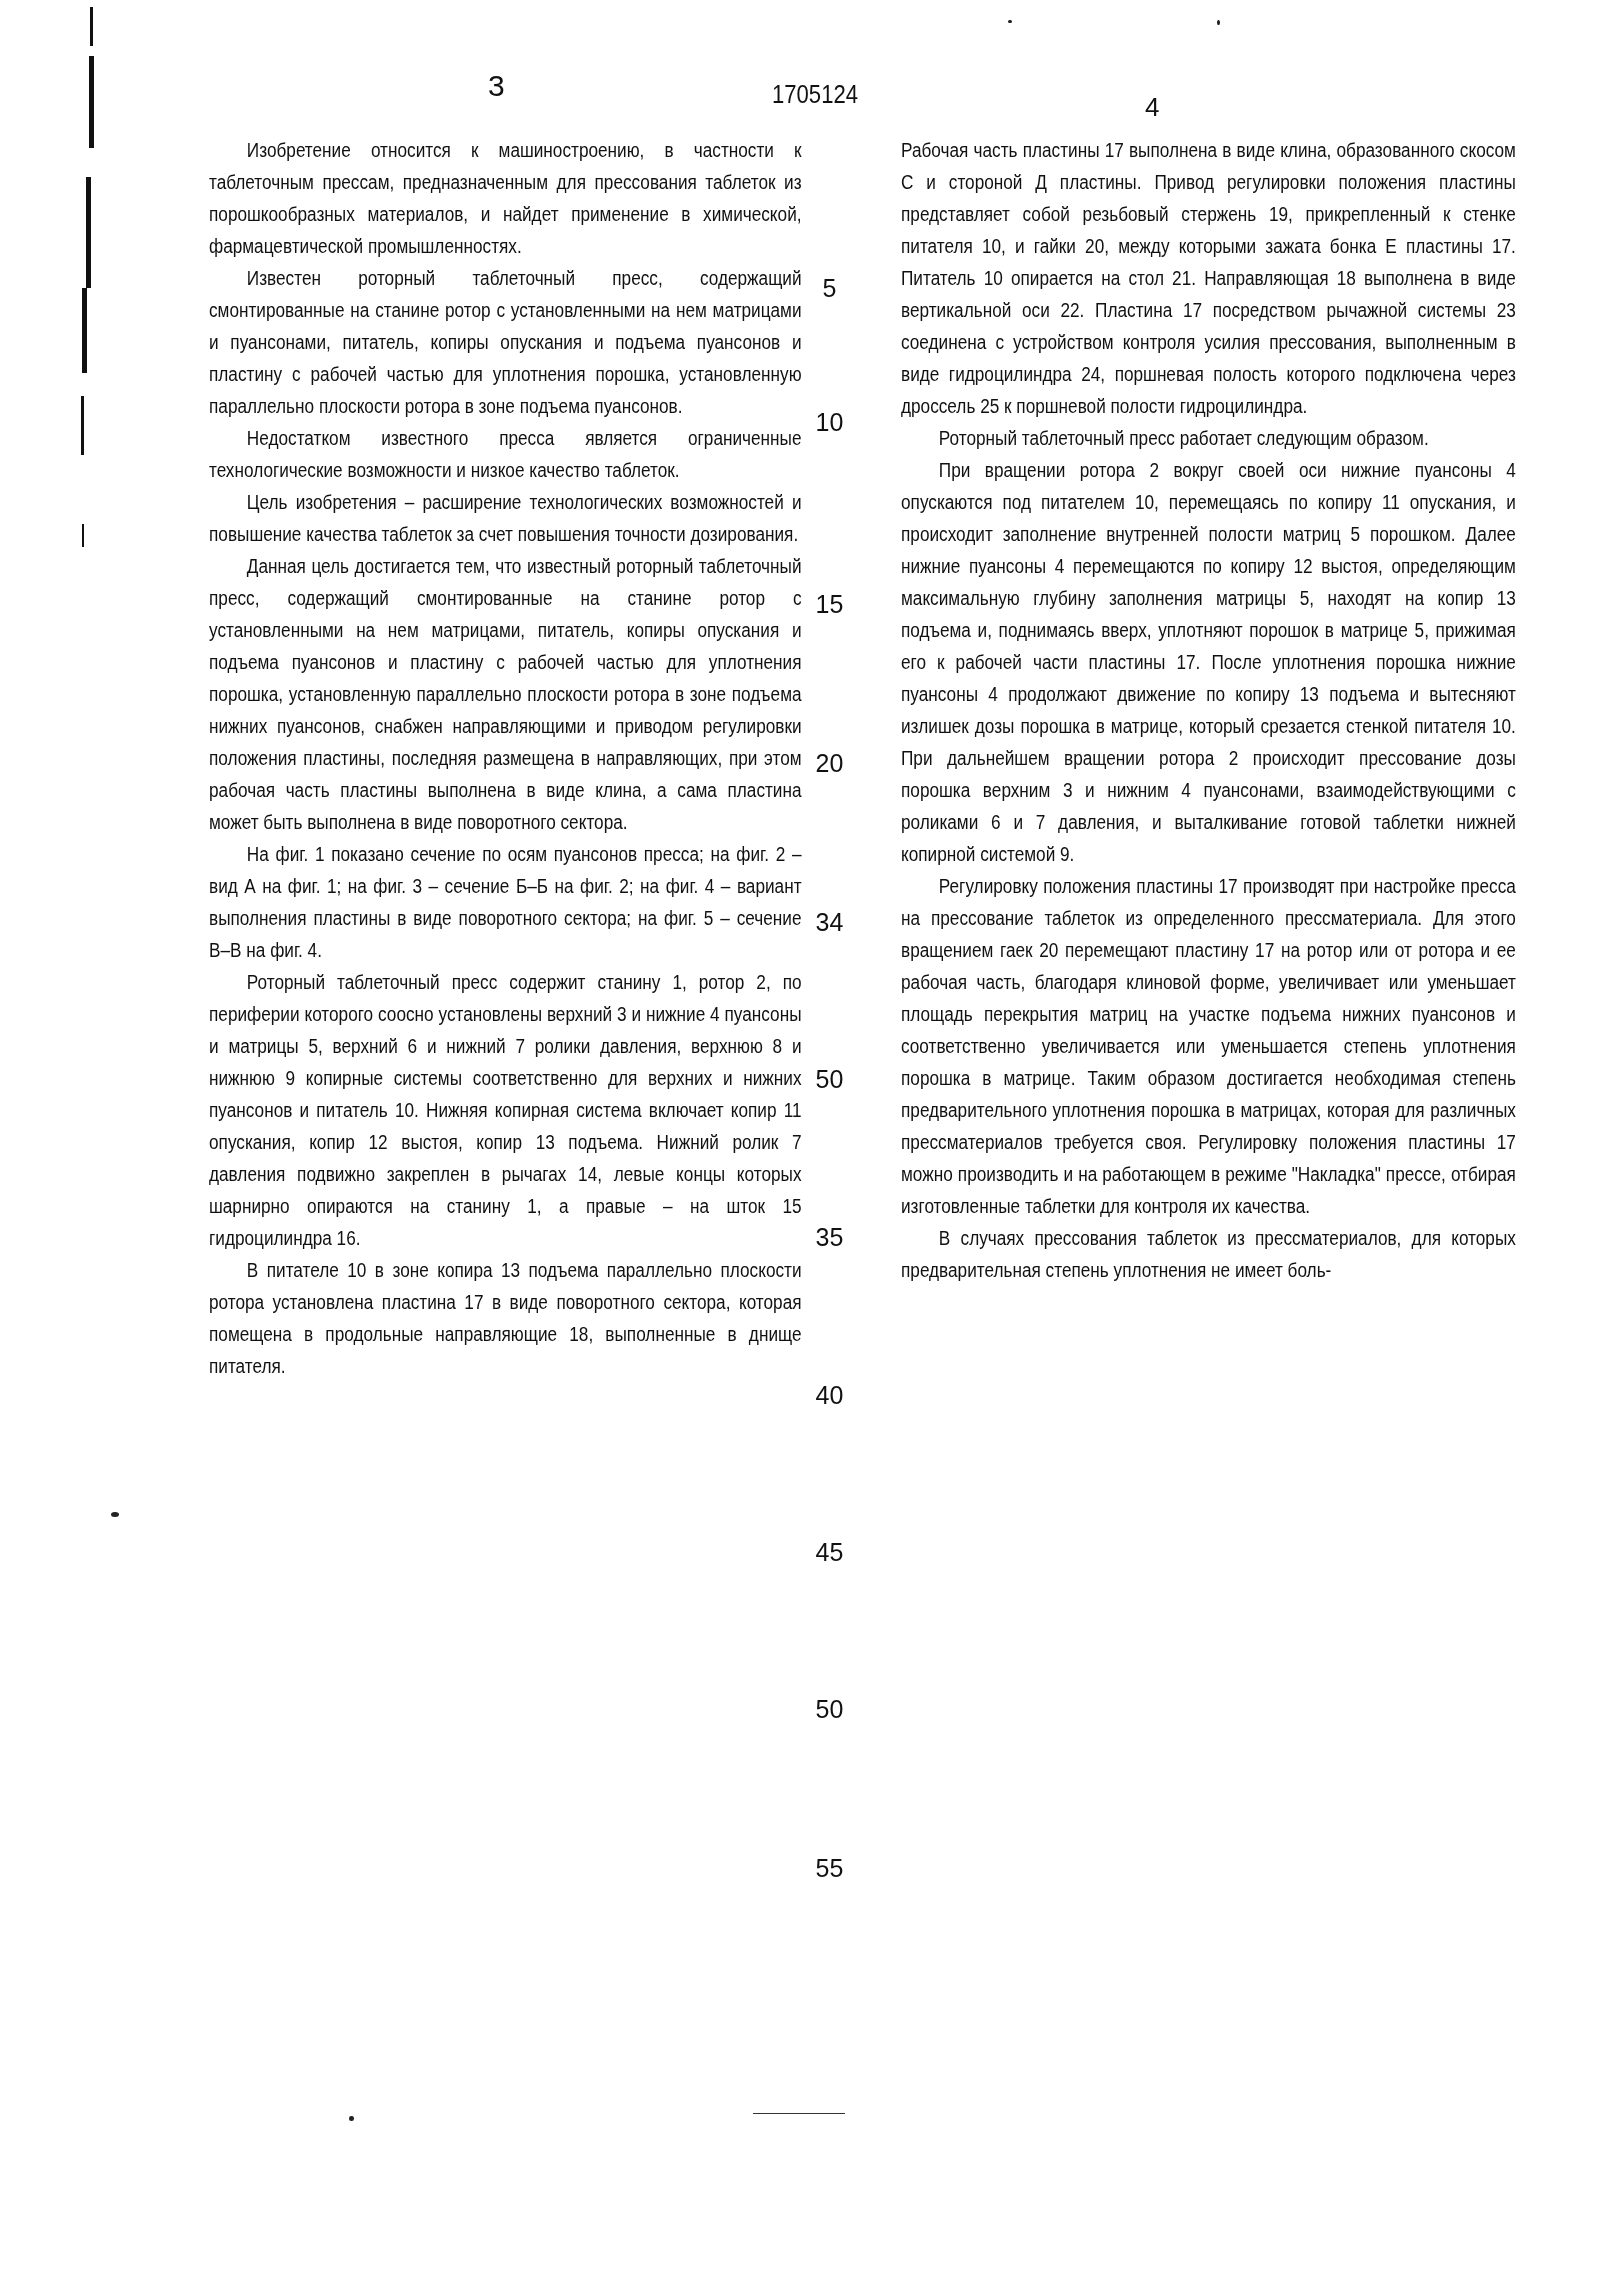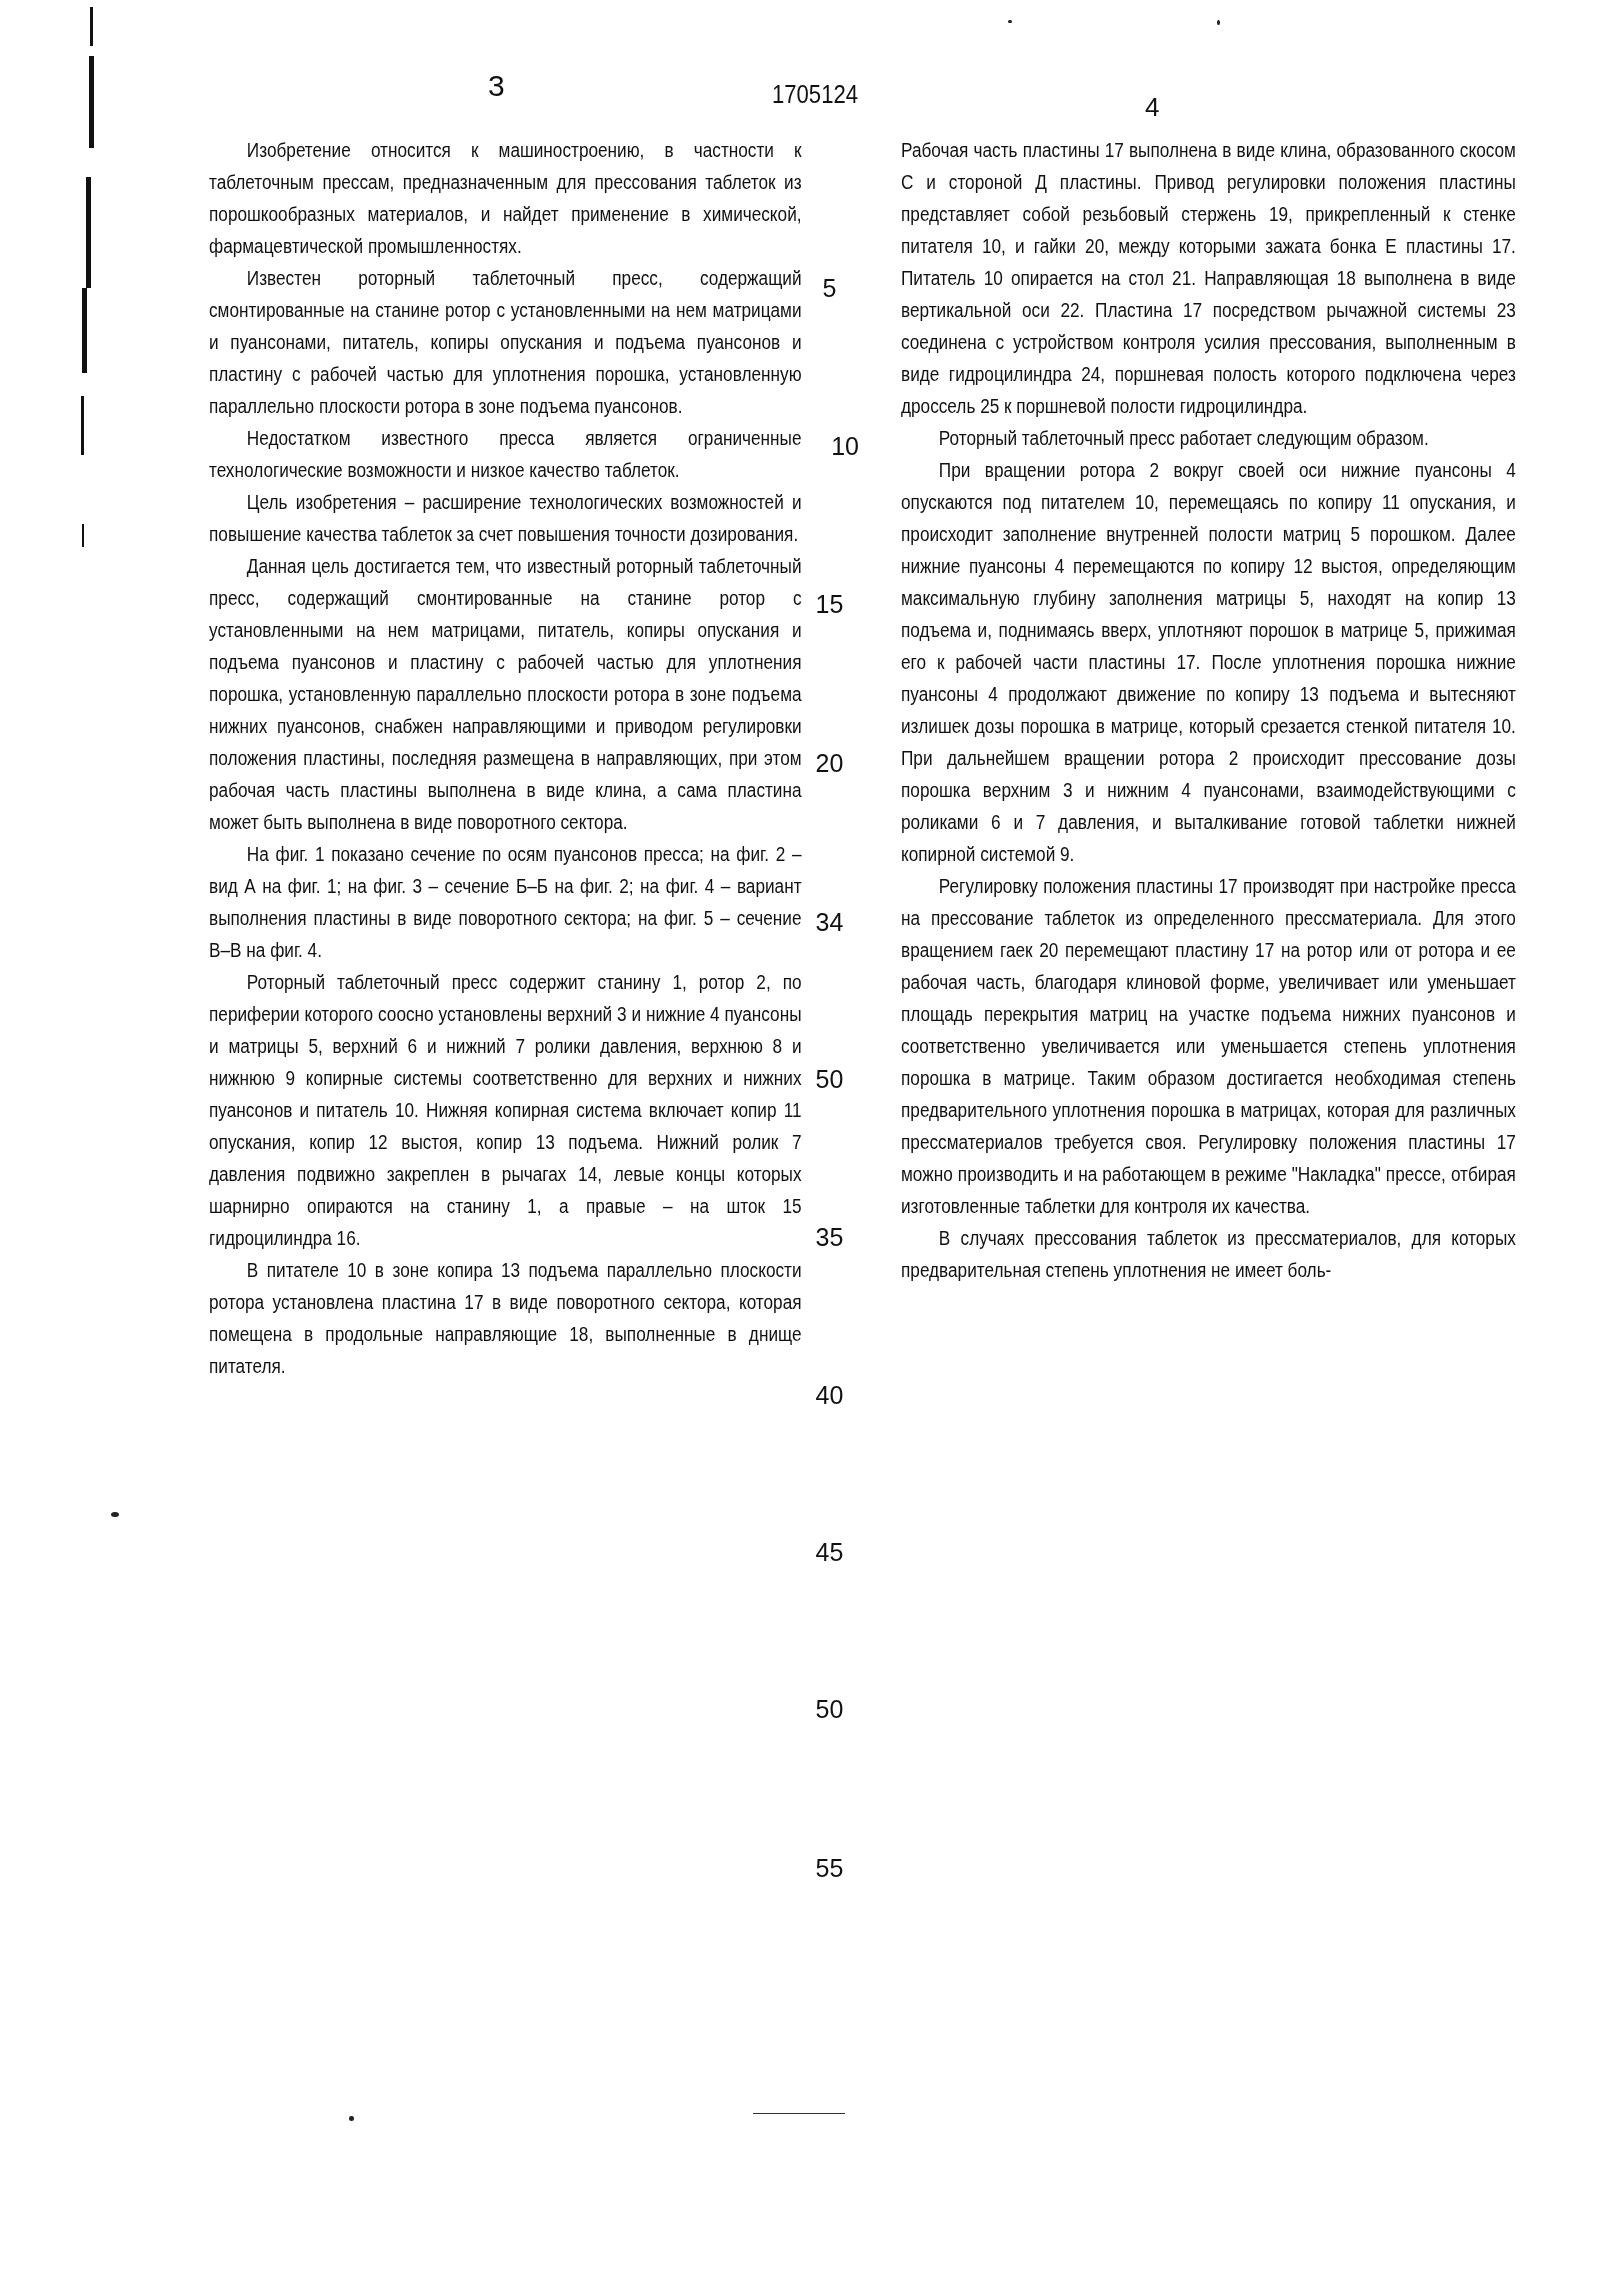--- a/index.html
+++ b/index.html
@@ -63,21 +63,21 @@
     <p>Недостатком известного пресса является ограниченные технологические возможности и низкое качество таблеток.</p>
     <p>Цель изобретения – расширение технологических возможностей и повышение качества таблеток за счет повышения точности дозирования.</p>
     <p>Данная цель достигается тем, что известный роторный таблеточный пресс, содержащий смонтированные на станине ротор с установленными на нем матрицами, питатель, копиры опускания и подъема пуансонов и пластину с рабочей частью для уплотнения порошка, установленную параллельно плоскости ротора в зоне подъема нижних пуансонов, снабжен направляющими и приводом регулировки положения пластины, последняя размещена в направляющих, при этом рабочая часть пластины выполнена в виде клина, а сама пластина может быть выполнена в виде поворотного сектора.</p>
     <p>На фиг. 1 показано сечение по осям пуансонов пресса; на фиг. 2 – вид А на фиг. 1; на фиг. 3 – сечение Б–Б на фиг. 2; на фиг. 4 – вариант выполнения пластины в виде поворотного сектора; на фиг. 5 – сечение В–В на фиг. 4.</p>
     <p>Роторный таблеточный пресс содержит станину 1, ротор 2, по периферии которого соосно установлены верхний 3 и нижние 4 пуансоны и матрицы 5, верхний 6 и нижний 7 ролики давления, верхнюю 8 и нижнюю 9 копирные системы соответственно для верхних и нижних пуансонов и питатель 10. Нижняя копирная система включает копир 11 опускания, копир 12 выстоя, копир 13 подъема. Нижний ролик 7 давления подвижно закреплен в рычагах 14, левые концы которых шарнирно опираются на станину 1, а правые – на шток 15 гидроцилиндра 16.</p>
     <p>В питателе 10 в зоне копира 13 подъема параллельно плоскости ротора установлена пластина 17 в виде поворотного сектора, которая помещена в продольные направляющие 18, выполненные в днище питателя.</p>
   </div>
 </div>
 
 <div class="line-num" style="top:274px;">5</div>
-<div class="line-num" style="top:432px;text-align:right;">10</div>
+<div class="line-num" style="top:408px;">10</div>
 <div class="line-num" style="top:590px;">15</div>
 <div class="line-num" style="top:749px;">20</div>
 <div class="line-num" style="top:908px;">34</div>
 <div class="line-num" style="top:1065px;">50</div>
 <div class="line-num" style="top:1223px;text-align:center;">35</div>
 <div class="line-num" style="top:1381px;">40</div>
 <div class="line-num" style="top:1538px;">45</div>
 <div class="line-num" style="top:1695px;">50</div>
 <div class="line-num" style="top:1854px;">55</div>
 

